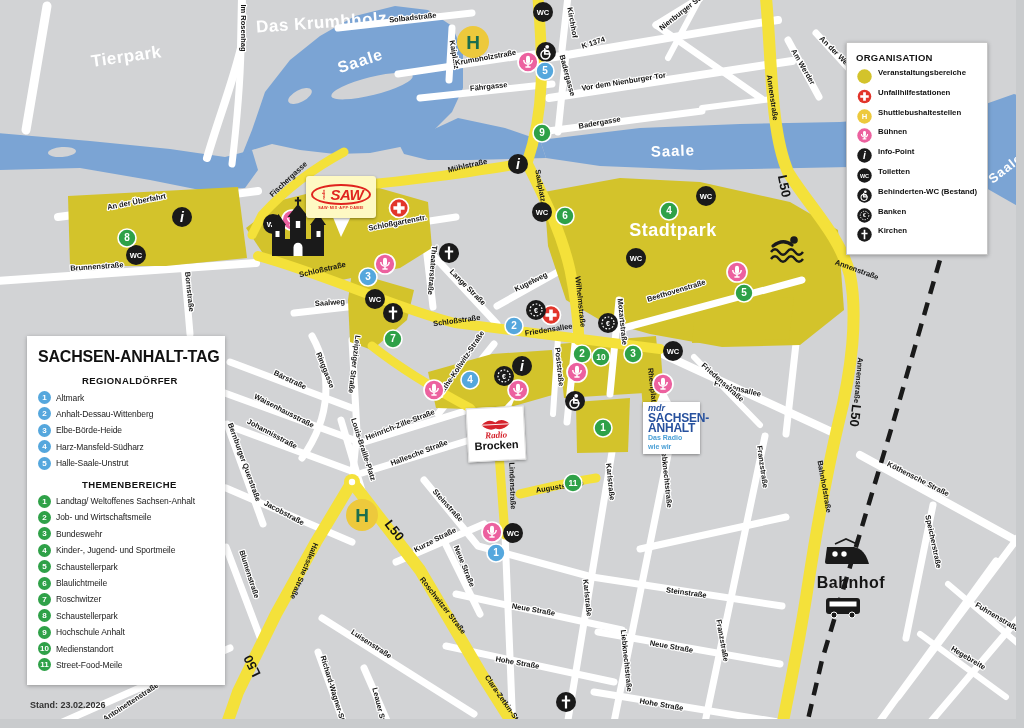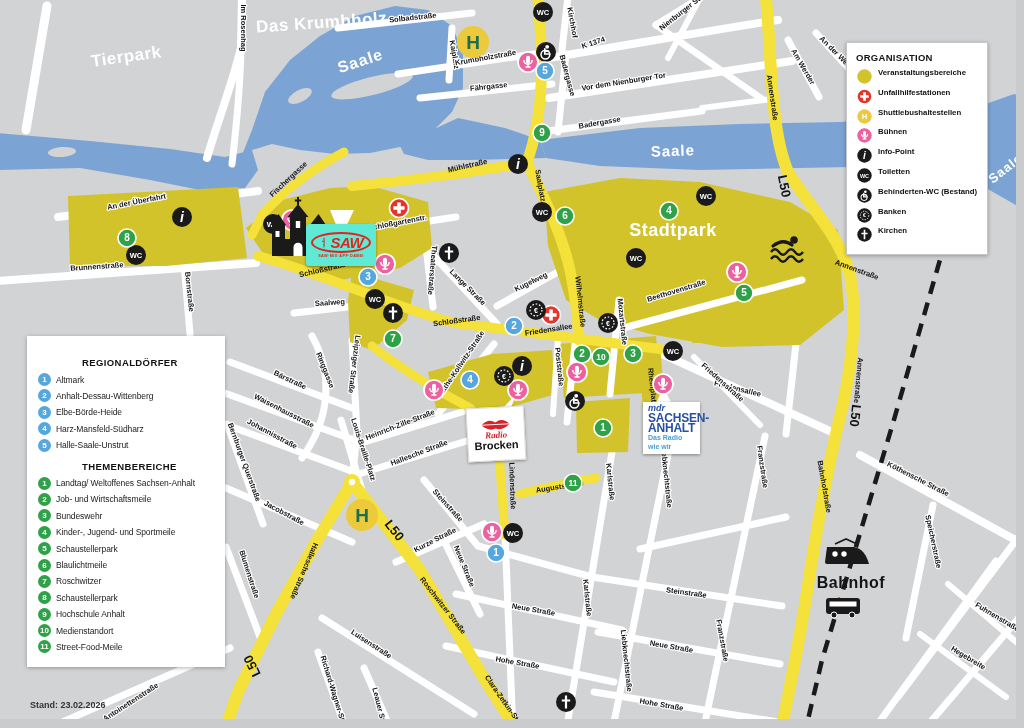--- a/index.html
+++ b/index.html
@@ -32,23 +32,23 @@
   
   .legend{position:absolute;left:846px;top:42px;width:142px;background:#fff;box-sizing:border-box;
           padding:9px 8px 8px 9px;border:1px solid #c6c6c6;box-shadow:0 1px 4px rgba(0,0,0,.3);}
   .lg-title{font-size:9.5px;font-weight:800;color:#111;margin-bottom:5px;letter-spacing:.3px;}
   .lg-row{display:flex;align-items:flex-start;gap:5px;margin:2.8px 0;}
   .lg-row svg{flex:0 0 17px;}
   .lg-label{font-size:7.8px;font-weight:700;color:#111;white-space:nowrap;}
   .lgt{fill:#fff;font-weight:bold;text-anchor:middle;font-family:"Liberation Sans",sans-serif;}
 
   
-  .saw-logo{position:absolute;left:306px;top:176px;width:70px;height:42px;background:#5eead4;border-radius:3px;
+  .saw-logo{position:absolute;left:306px;top:176px;width:70px;height:42px;background:#fef9c3;border-radius:3px;
             box-shadow:0 1px 3px rgba(0,0,0,.4);display:flex;flex-direction:column;align-items:center;
-            justify-content:center;gap:1px;margin-top:48px;}
+            justify-content:center;gap:1px;}
   .saw-oval{border:2.5px solid #e0241f;border-radius:50%;padding:0 6px;display:flex;align-items:center;gap:2px;}
   .saw-radio{font-size:4px;font-weight:700;color:#e0241f;transform:rotate(-90deg);}
   .saw-name{font-size:15px;font-weight:900;font-style:italic;color:#e0241f;letter-spacing:-.5px;}
   .saw-tagline{font-size:3.8px;font-weight:700;color:#e0241f;letter-spacing:.4px;}
   .brocken-logo{position:absolute;left:467px;top:407px;width:56px;height:52px;background:#fff;
             box-shadow:0 1px 3px rgba(0,0,0,.4);transform:rotate(-3deg);display:flex;flex-direction:column;
             align-items:center;justify-content:center;border:1px solid #ddd;}
   .brk-radio{font-family:"Liberation Serif",serif;font-style:italic;font-size:9px;font-weight:700;color:#d5222b;margin-top:-2px;}
   .brk-name{font-size:11px;font-weight:800;color:#111;margin-top:-1px;}
   .mdr-logo{position:absolute;left:643px;top:402px;width:57px;background:#fff;box-sizing:border-box;
@@ -627,20 +627,21 @@
       <svg width="17" height="17" viewBox="-10 -10 20 20">
         <circle r="8.5" fill="#1a1a1a"></circle>
           <path d="M0,-5.5 V5.5 M-3.6,-1.2 H3.6" stroke="#fff" stroke-width="1.9" fill="none"></path>
         </svg>
       <span class="lg-label">Kirchen</span>
     </div>
   </div>
 
   
   <div class="panel">
+    <div class="panel-title">SACHSEN-ANHALT-TAG</div>
     <div class="panel-heading">REGIONALDÖRFER</div>
     <ul class="panel-list blue">
 
         <li>
           <span class="badge">1</span>
           <span class="p-label">Altmark</span>
         </li>
 
         <li>
           <span class="badge">2</span>

